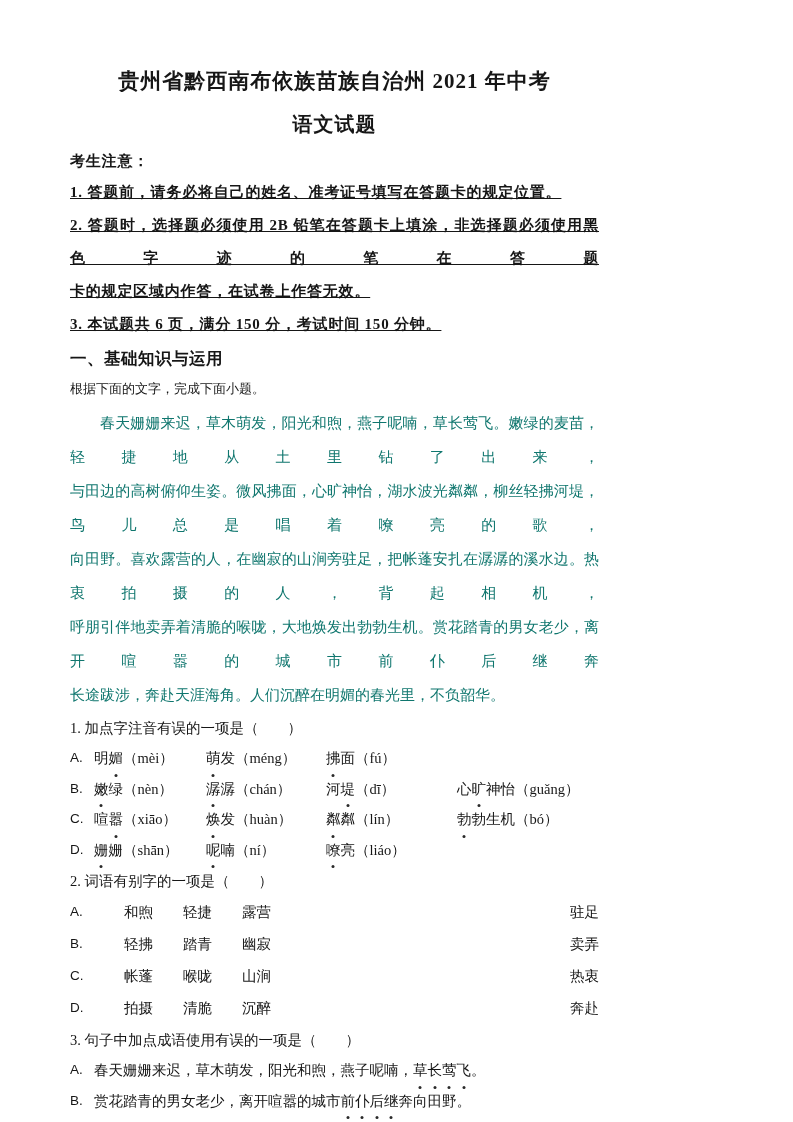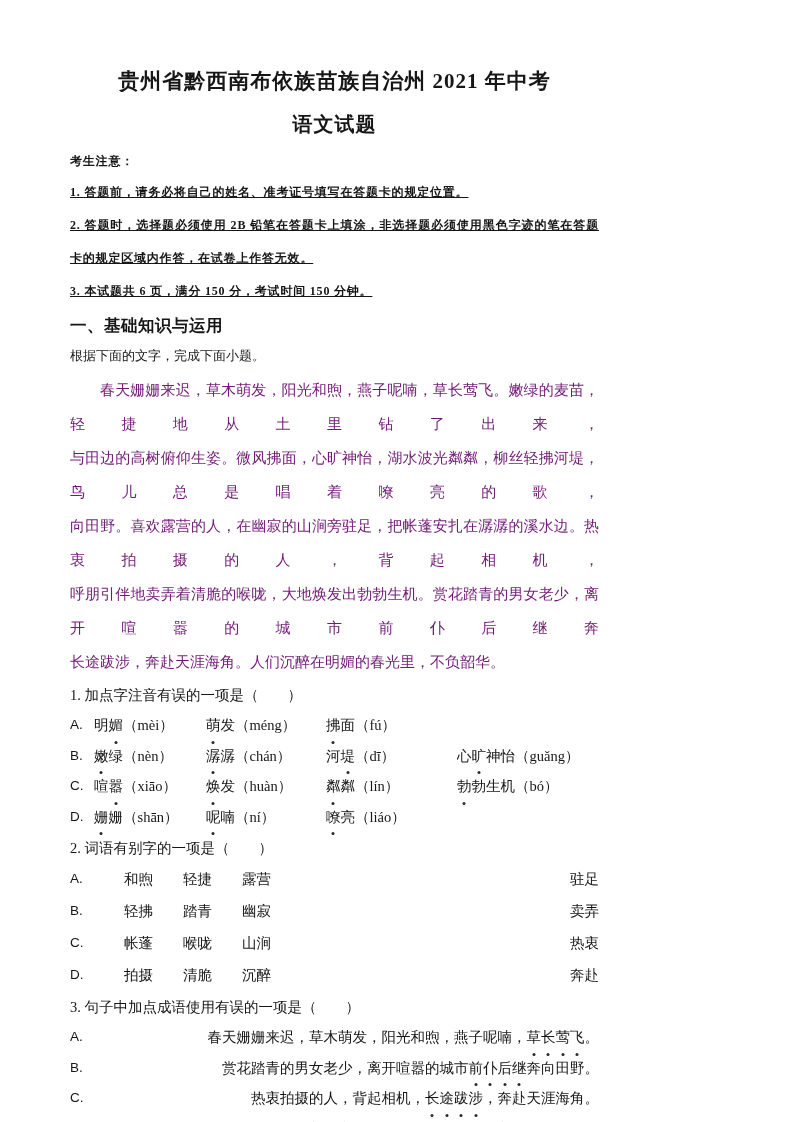--- a/index.html
+++ b/index.html
@@ -13,42 +13,42 @@
     width:661px;height:1122px;
     padding:54px 62px 0 70px;
     background:#fff;
     overflow:hidden;
   }
   .title{
     text-align:center;font-weight:700;font-size:21px;line-height:30px;
     margin:12px 0 0 0;letter-spacing:1px;
   }
   .title.sub{font-size:20px;margin-top:13px;}
-  .notice{font-weight:700;font-size:12px;letter-spacing:0.8px;margin-top:8px;}
+  .notice{font-weight:700;font-size:15px;letter-spacing:0.8px;margin-top:8px;}
   .notice .nheading{line-height:29px;}
   .notice .nline{line-height:33px;text-decoration:underline;}
   .notice .njust{text-align:justify;text-align-last:justify;}
   .sec-heading{font-weight:700;font-size:16.5px;line-height:30px;margin-top:3px;letter-spacing:0.5px;}
   .intro{font-size:13px;line-height:30px;}
-  .passage{font-size:15px;line-height:34px;margin-top:2px;color:#701a75;}
+  .passage{font-size:15px;line-height:34px;margin-top:2px;color:#0f766e;}
   .pline{text-align:justify;text-align-last:justify;}
   .pline.first{text-indent:30px;}
   .pline.last{text-align:last;text-align-last:auto;}
   .qblock{font-size:14.5px;}
   .stem{line-height:30px;margin-top:1px;}
   .optrow{display:flex;line-height:30.5px;}
   .optrow .lbl{flex:none;width:24px;font-family:"Liberation Sans","DejaVu Sans",sans-serif;font-size:13.5px;}
   .q1 .c1{flex:none;width:112px;}
   .q1 .c2{flex:none;width:120px;}
   .q1 .c3{flex:none;width:131px;}
   .q1 .c4{flex:1;}
   .q2 .optrow{line-height:32px;}
   .q2 .w{flex:none;width:59px;text-align:right;}
   .q2 .w:last-child{flex:1;}
-  .q3 .txt{flex:1;text-align:right;}
+  .q3 .txt{flex:1;}
   .emdot{position:relative;display:inline-block;}
   .emdot::after{
     content:"";position:absolute;left:50%;transform:translateX(-50%);
     bottom:-3px;width:3px;height:3px;border-radius:50%;background:#2a2a2a;
   }
 </style>
 </head>
 <body>
 
 <div class="page">

